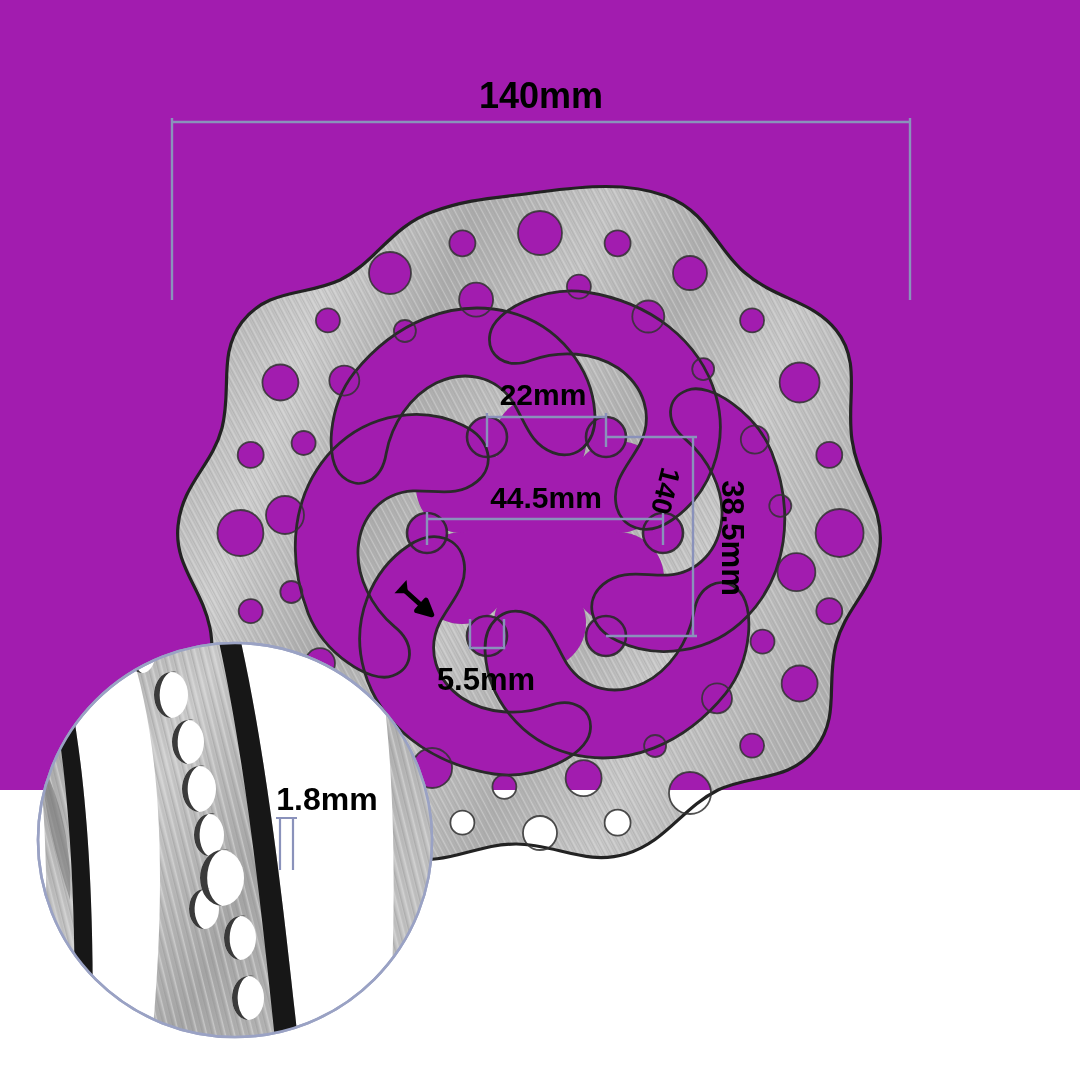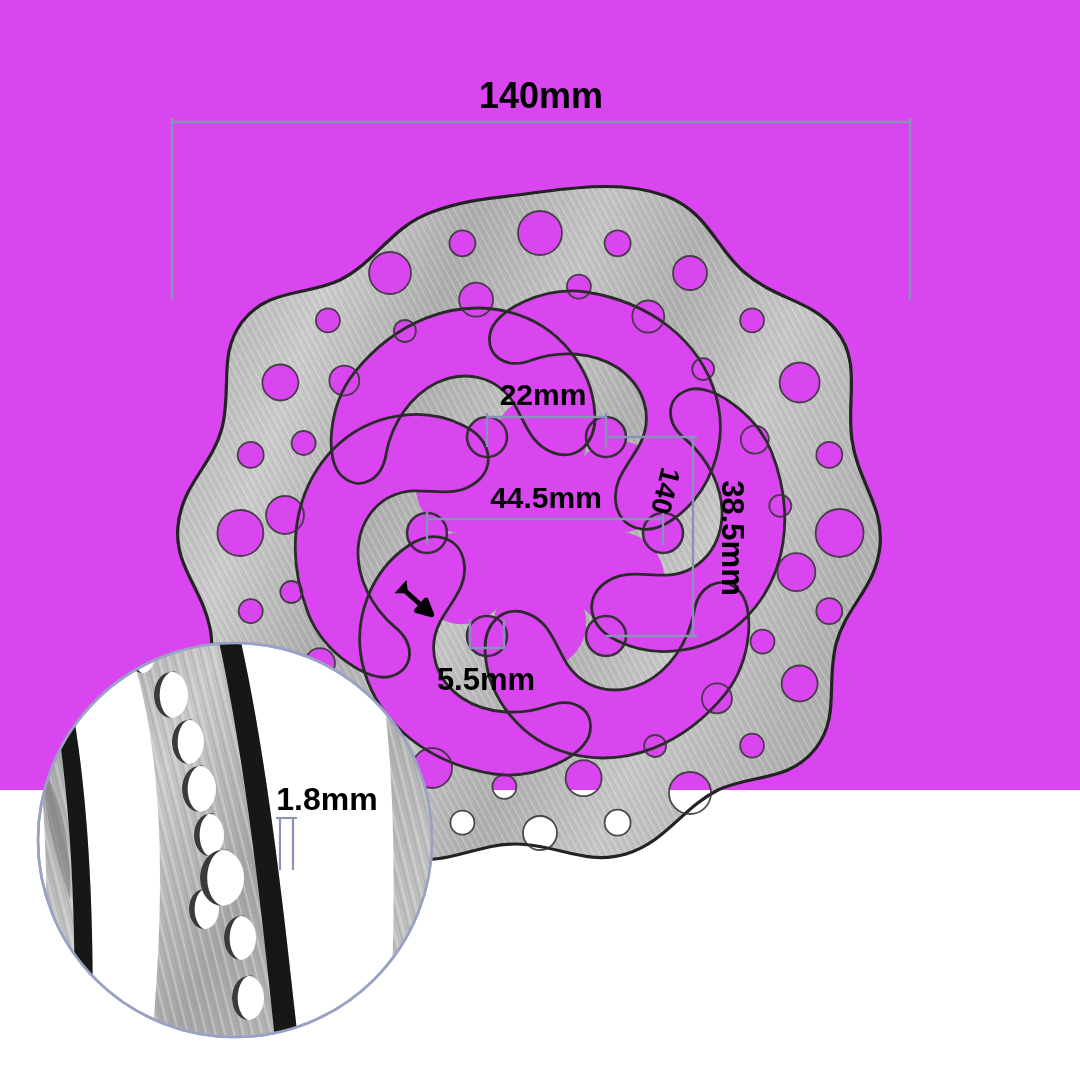--- a/index.html
+++ b/index.html
@@ -1,18 +1,18 @@
 <!DOCTYPE html>
 <html><head>
 <meta charset="utf-8">
 <style>
   html,body{margin:0;padding:0;background:#fff;}
   body{width:1080px;height:1080px;overflow:hidden;
        font-family:"Liberation Sans",sans-serif;}
-  #stage{position:relative;width:1080px;height:790px;background:#d946ef;}
+  #stage{position:relative;width:1080px;height:790px;background:#a21caf;}
   svg{display:block;}
   .dimtext{font-family:"Liberation Sans",sans-serif;font-weight:700;fill:#000;}
 </style>
 </head>
 <body>
 
 <div id="stage">
 <svg width="1080" height="1080" viewBox="0 0 1080 1080">
 
   <defs>

